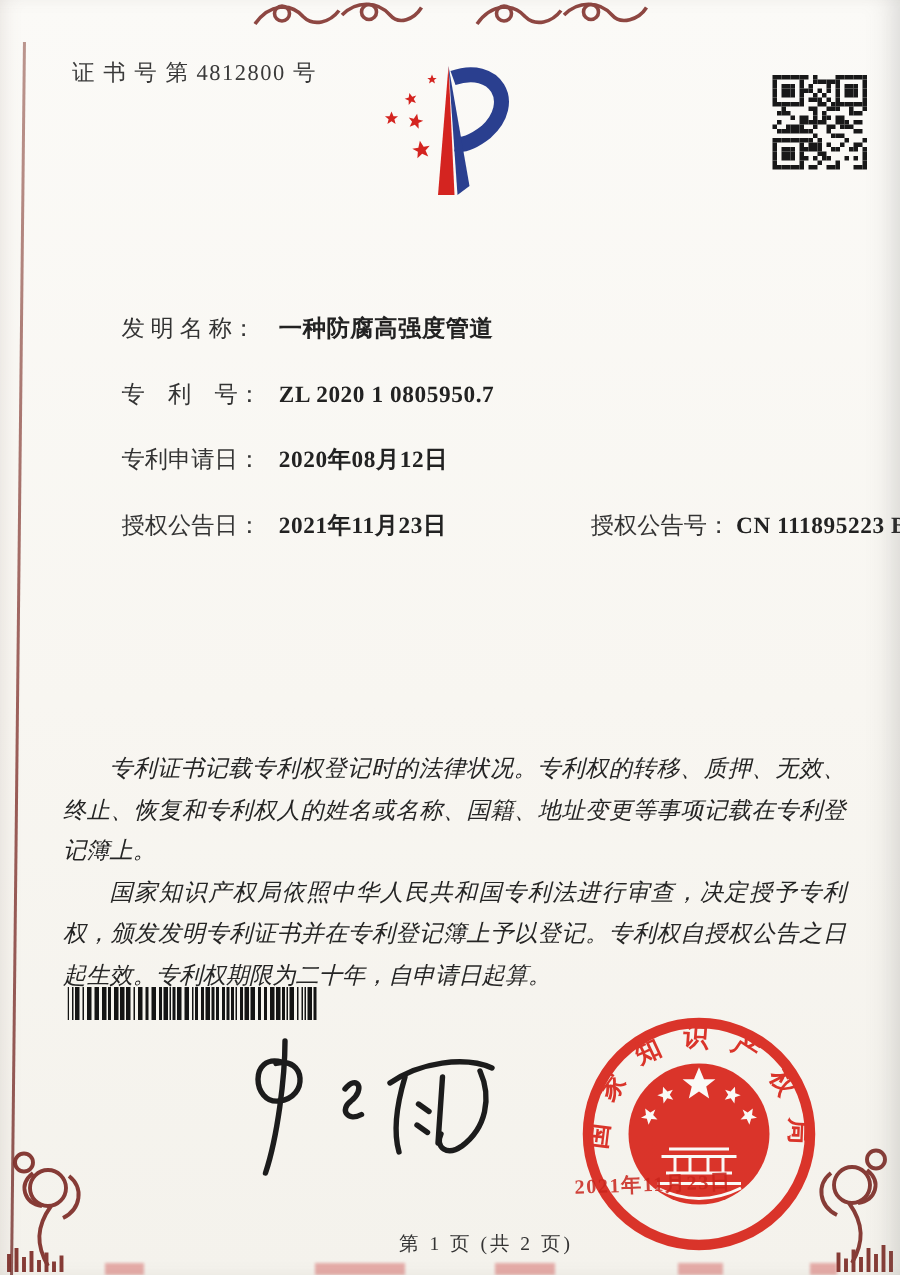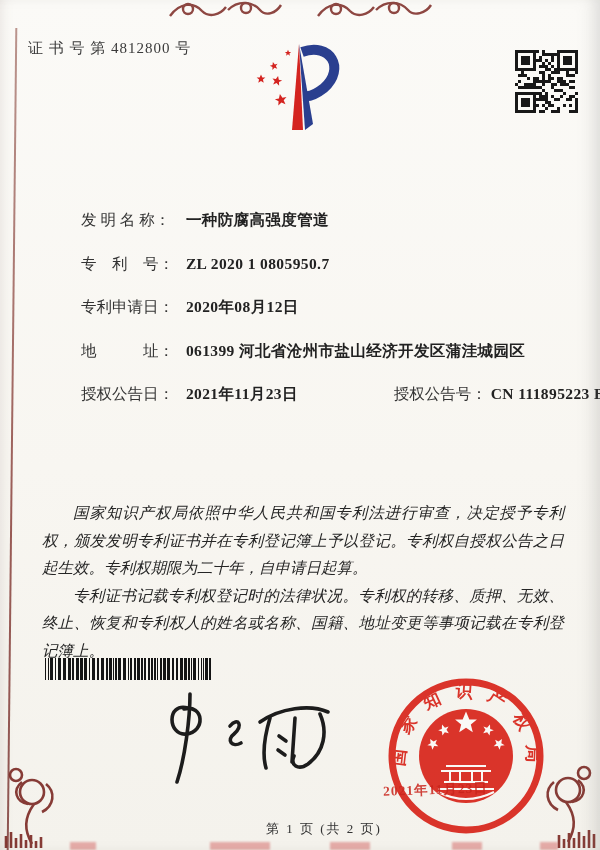--- a/index.html
+++ b/index.html
@@ -7,21 +7,21 @@
     position:relative;width:600px;height:850px;overflow:hidden;
     background:linear-gradient(180deg,#fbfaf7 0%,#f8f6f1 55%,#f4f2ec 100%);
     font-family:"Liberation Serif","DejaVu Serif",serif;color:#2b2b2b;
   }
   .page::after{content:'';position:absolute;inset:0;pointer-events:none;
     box-shadow:inset -14px 0 18px -10px rgba(110,110,110,.25), inset 10px 0 14px -10px rgba(120,100,95,.18);}
   .edge-line{position:absolute;left:11px;top:28px;width:2px;height:822px;
     background:linear-gradient(180deg,#a5736a,#7b2823 60%,#6d2320);opacity:.75;transform:rotate(.6deg);}
   .ornament{position:absolute;color:#7b2823;}
   .ornament svg{display:block;}
-  .cert-no{position:absolute;left:28px;top:39px;font-size:15px;letter-spacing:1px;color:#3a3a3a;}
+  .cert-no{position:absolute;left:48px;top:39px;font-size:15px;letter-spacing:1px;color:#3a3a3a;}
   .logo{position:absolute;left:250px;top:36px;width:100px;height:102px;}
   .qr{position:absolute;left:515px;top:50px;width:63px;height:63px;
     display:grid;grid-template-columns:repeat(21,1fr);grid-template-rows:repeat(21,1fr);}
   .qr b{background:transparent;}
   .qr b.on{background:#181818;}
   .title{position:absolute;left:0;right:0;top:124px;text-align:center;font-size:33px;font-weight:700;
     letter-spacing:14px;text-indent:14px;color:#161616;}
   .fields{position:absolute;left:45px;top:207px;right:30px;font-size:15.5px;}
   .frow{margin-bottom:18.5px;line-height:25px;white-space:nowrap;}
   .flabel{display:inline-block;min-width:101px;color:#333;margin-left:36px;}
@@ -534,39 +534,35 @@
       <span class="fvalue">一种防腐高强度管道</span>
     </div>
     <div class="frow">
       <span class="flabel">专　利　号：</span>
       <span class="fvalue">ZL 2020 1 0805950.7</span>
     </div>
     <div class="frow">
       <span class="flabel">专利申请日：</span>
       <span class="fvalue">2020年08月12日</span>
     </div>
-    <div class="frow">
-      <span class="flabel">地　　　址：</span>
-      <span class="fvalue">061399 河北省沧州市盐山经济开发区蒲洼城园区</span>
-    </div>
     <div class="frow double">
       <span>
         <span class="flabel">授权公告日：</span>
         <span class="fvalue">2021年11月23日</span>
       </span>
       <span class="pair2">
         <span class="flabel" style="min-width:0;">授权公告号：</span>
         <span class="fvalue">CN 111895223 B</span>
       </span>
     </div>
   </div>
 
   <div class="body-text">
+    <p>专利证书记载专利权登记时的法律状况。专利权的转移、质押、无效、终止、恢复和专利权人的姓名或名称、国籍、地址变更等事项记载在专利登记簿上。</p>
     <p>国家知识产权局依照中华人民共和国专利法进行审查，决定授予专利权，颁发发明专利证书并在专利登记簿上予以登记。专利权自授权公告之日起生效。专利权期限为二十年，自申请日起算。</p>
-    <p>专利证书记载专利权登记时的法律状况。专利权的转移、质押、无效、终止、恢复和专利权人的姓名或名称、国籍、地址变更等事项记载在专利登记簿上。</p>
   </div>
 
   <div class="barcode"><i style="width: 1px; margin-right: 2px;"></i><i style="width: 1px; margin-right: 1px;"></i><i style="width: 3px; margin-right: 2px;"></i><i style="width: 1px; margin-right: 2px;"></i><i style="width: 3px; margin-right: 2px;"></i><i style="width: 3px; margin-right: 2px;"></i><i style="width: 3px; margin-right: 1px;"></i><i style="width: 2px; margin-right: 2px;"></i><i style="width: 3px; margin-right: 1px;"></i><i style="width: 3px; margin-right: 1px;"></i><i style="width: 3px; margin-right: 2px;"></i><i style="width: 1px; margin-right: 2px;"></i><i style="width: 3px; margin-right: 2px;"></i><i style="width: 2px; margin-right: 2px;"></i><i style="width: 3px; margin-right: 2px;"></i><i style="width: 2px; margin-right: 1px;"></i><i style="width: 3px; margin-right: 1px;"></i><i style="width: 1px; margin-right: 1px;"></i><i style="width: 2px; margin-right: 1px;"></i><i style="width: 3px; margin-right: 2px;"></i><i style="width: 3px; margin-right: 2px;"></i><i style="width: 1px; margin-right: 1px;"></i><i style="width: 2px; margin-right: 2px;"></i><i style="width: 2px; margin-right: 1px;"></i><i style="width: 3px; margin-right: 1px;"></i><i style="width: 2px; margin-right: 1px;"></i><i style="width: 2px; margin-right: 2px;"></i><i style="width: 2px; margin-right: 1px;"></i><i style="width: 2px; margin-right: 1px;"></i><i style="width: 2px; margin-right: 1px;"></i><i style="width: 1px; margin-right: 2px;"></i><i style="width: 2px; margin-right: 1px;"></i><i style="width: 3px; margin-right: 1px;"></i><i style="width: 3px; margin-right: 2px;"></i><i style="width: 2px; margin-right: 2px;"></i><i style="width: 2px; margin-right: 2px;"></i><i style="width: 3px; margin-right: 1px;"></i><i style="width: 3px; margin-right: 1px;"></i><i style="width: 2px; margin-right: 1px;"></i><i style="width: 1px; margin-right: 1px;"></i><i style="width: 3px; margin-right: 2px;"></i><i style="width: 1px; margin-right: 2px;"></i><i style="width: 1px; margin-right: 1px;"></i><i style="width: 1px; margin-right: 1px;"></i><i style="width: 3px; margin-right: 1px;"></i><i style="width: 2px; margin-right: 1px;"></i></div>
 
 
   <div class="signature">
     <svg width="200" height="102" viewBox="0 0 200 102">
       <g stroke="#1c1c1c" stroke-width="3.6" fill="none" stroke-linecap="round">
         <path d="M40,20 C18,14 20,48 38,46 C58,44 56,16 36,21"></path>
         <path d="M42,6 C42,30 37,70 29,94"></path>

